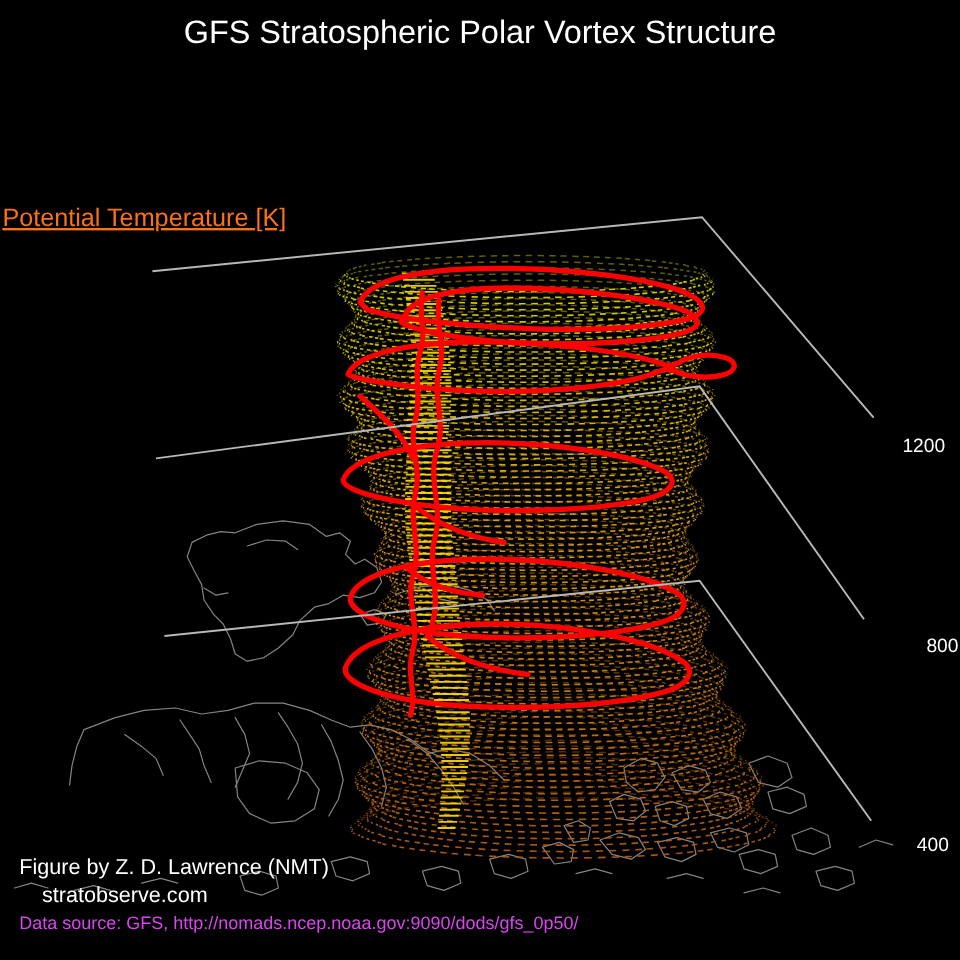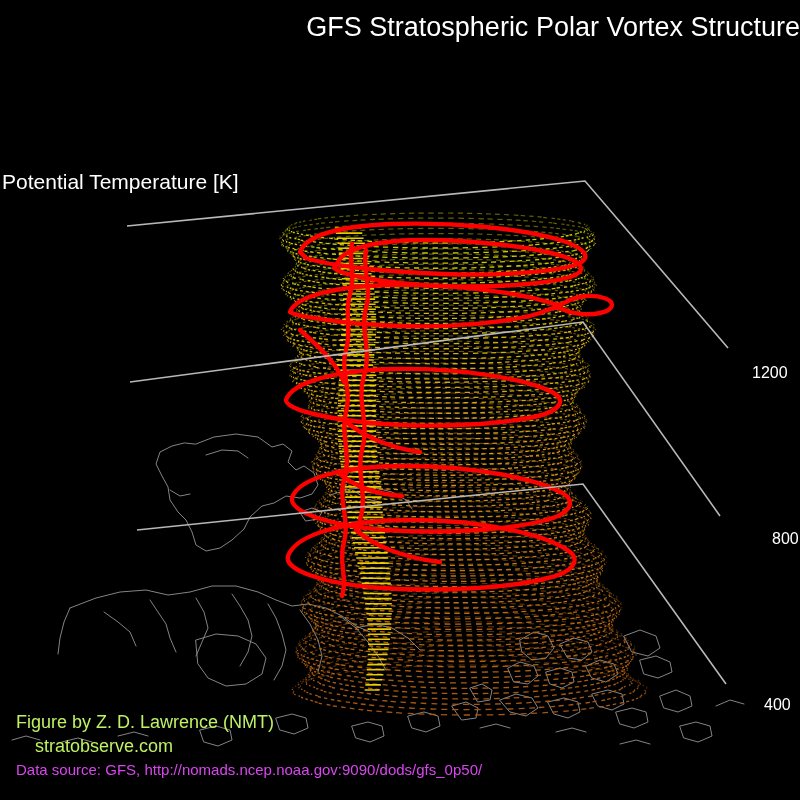--- a/index.html
+++ b/index.html
@@ -22,54 +22,55 @@
     top: 0;
     width: 800px;
     height: 800px;
     display: block;
   }
   .title-block {
     position: absolute;
     left: 0;
     top: 10px;
     width: 800px;
-    text-align: right;
+    text-align: center;
     color: #ffffff;
     pointer-events: none;
   }
   .title-line1 {
     font-size: 27px;
     line-height: 34px;
     letter-spacing: 0px;
     white-space: nowrap;
   }
   .title-line2 {
     font-size: 27px;
     line-height: 34px;
     letter-spacing: 0px;
     white-space: nowrap;
   }
   .axis-label {
     position: absolute;
     left: 2px;
     top: 170px;
-    color: #ffffff;
+    color: #f97316;
     font-size: 21px;
     white-space: nowrap;
+    text-decoration: underline;
   }
   .tick-label {
     position: absolute;
     color: #ffffff;
     font-size: 16px;
     white-space: nowrap;
   }
   .credit-main {
     position: absolute;
     left: 16px;
-    color: #bef264;
+    color: #ffffff;
     font-size: 18px;
     white-space: nowrap;
   }
   .credit-small {
     position: absolute;
     left: 16px;
     color: #d946ef;
     font-size: 15px;
     white-space: nowrap;
   }

